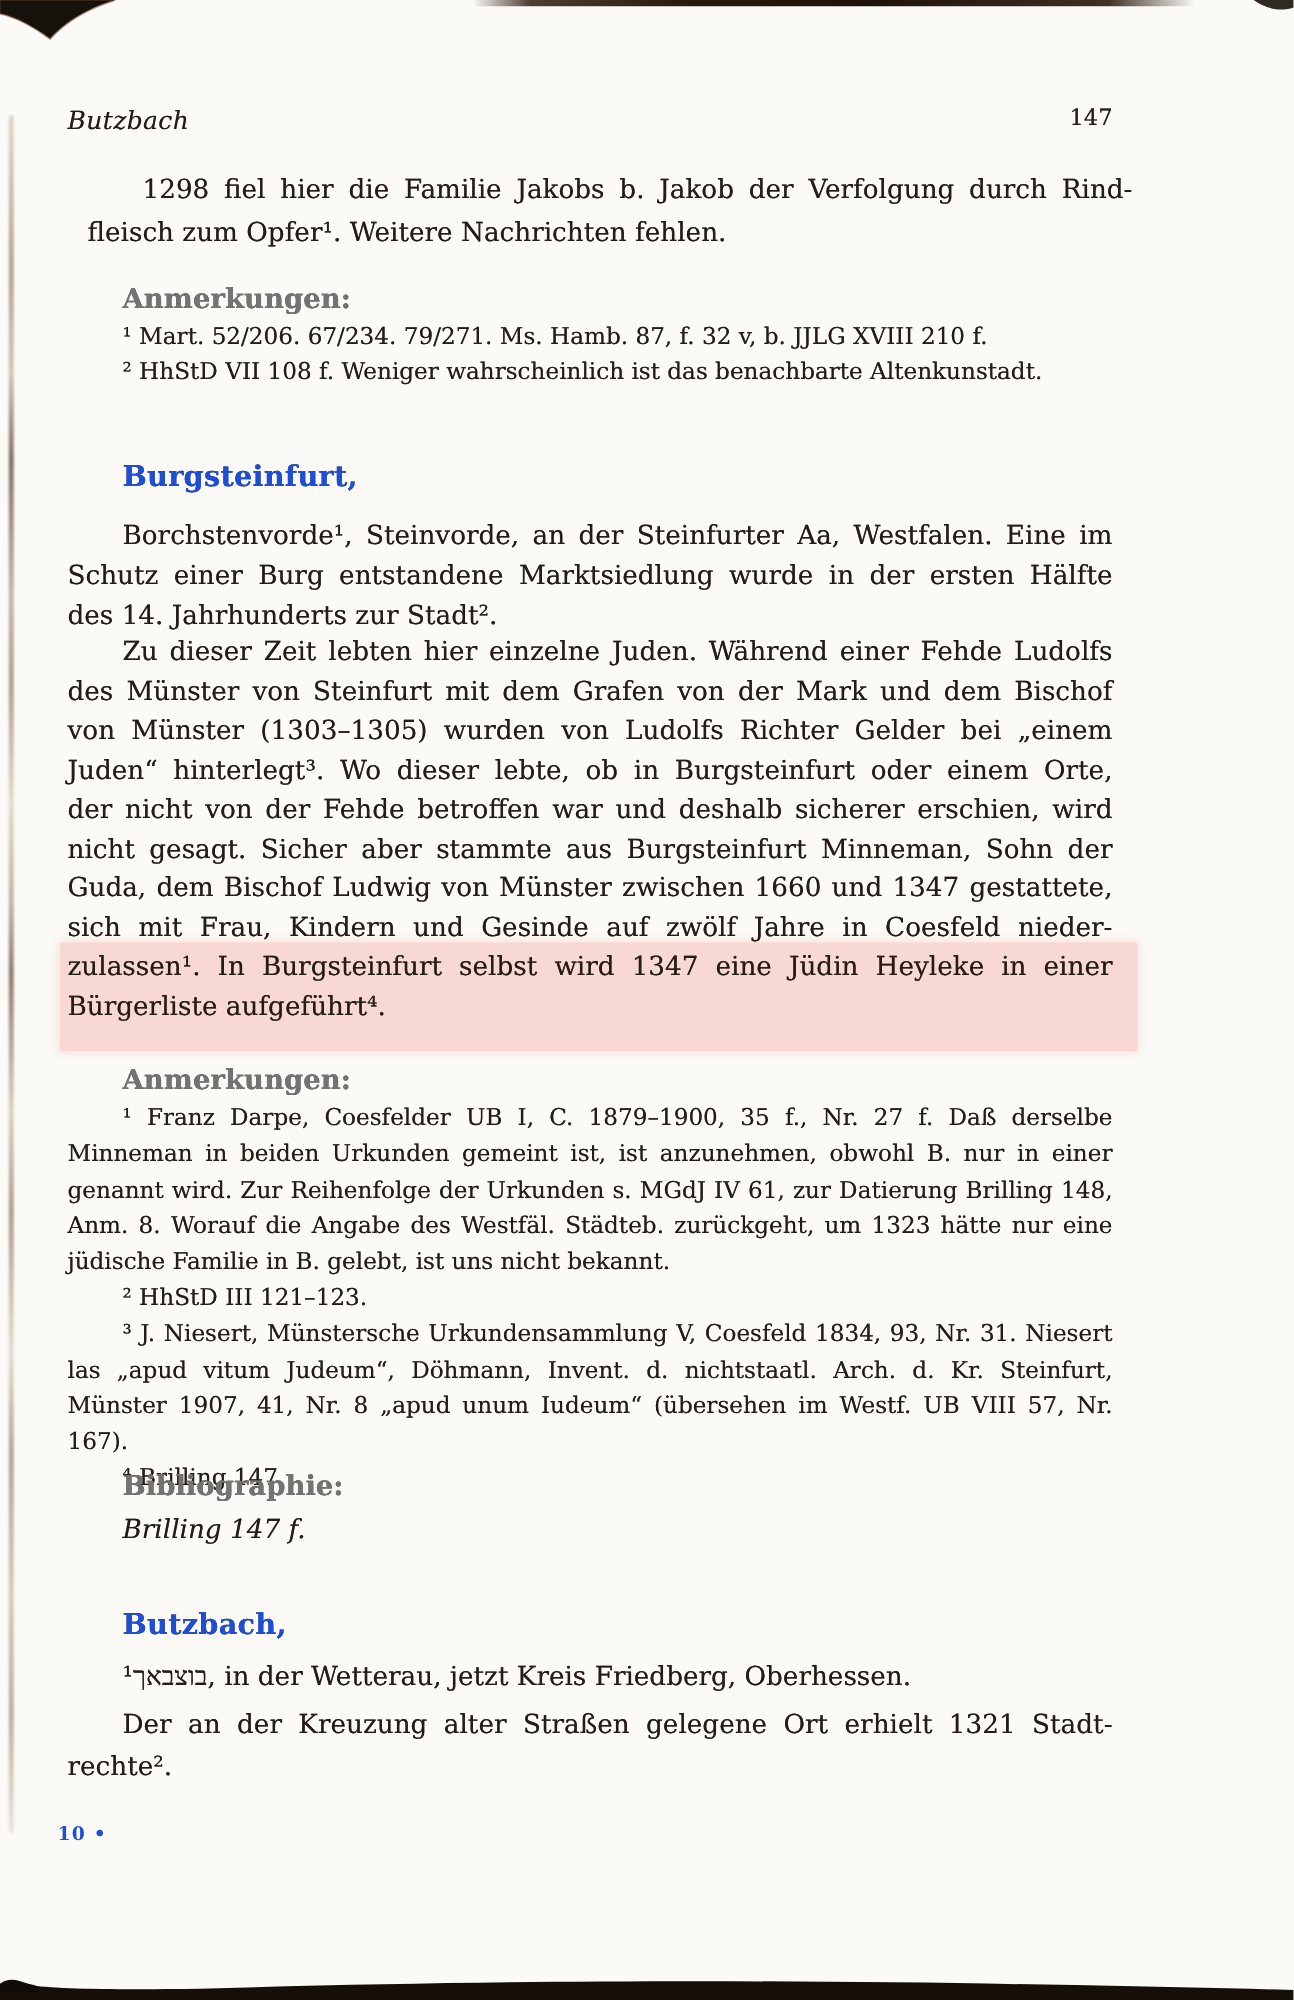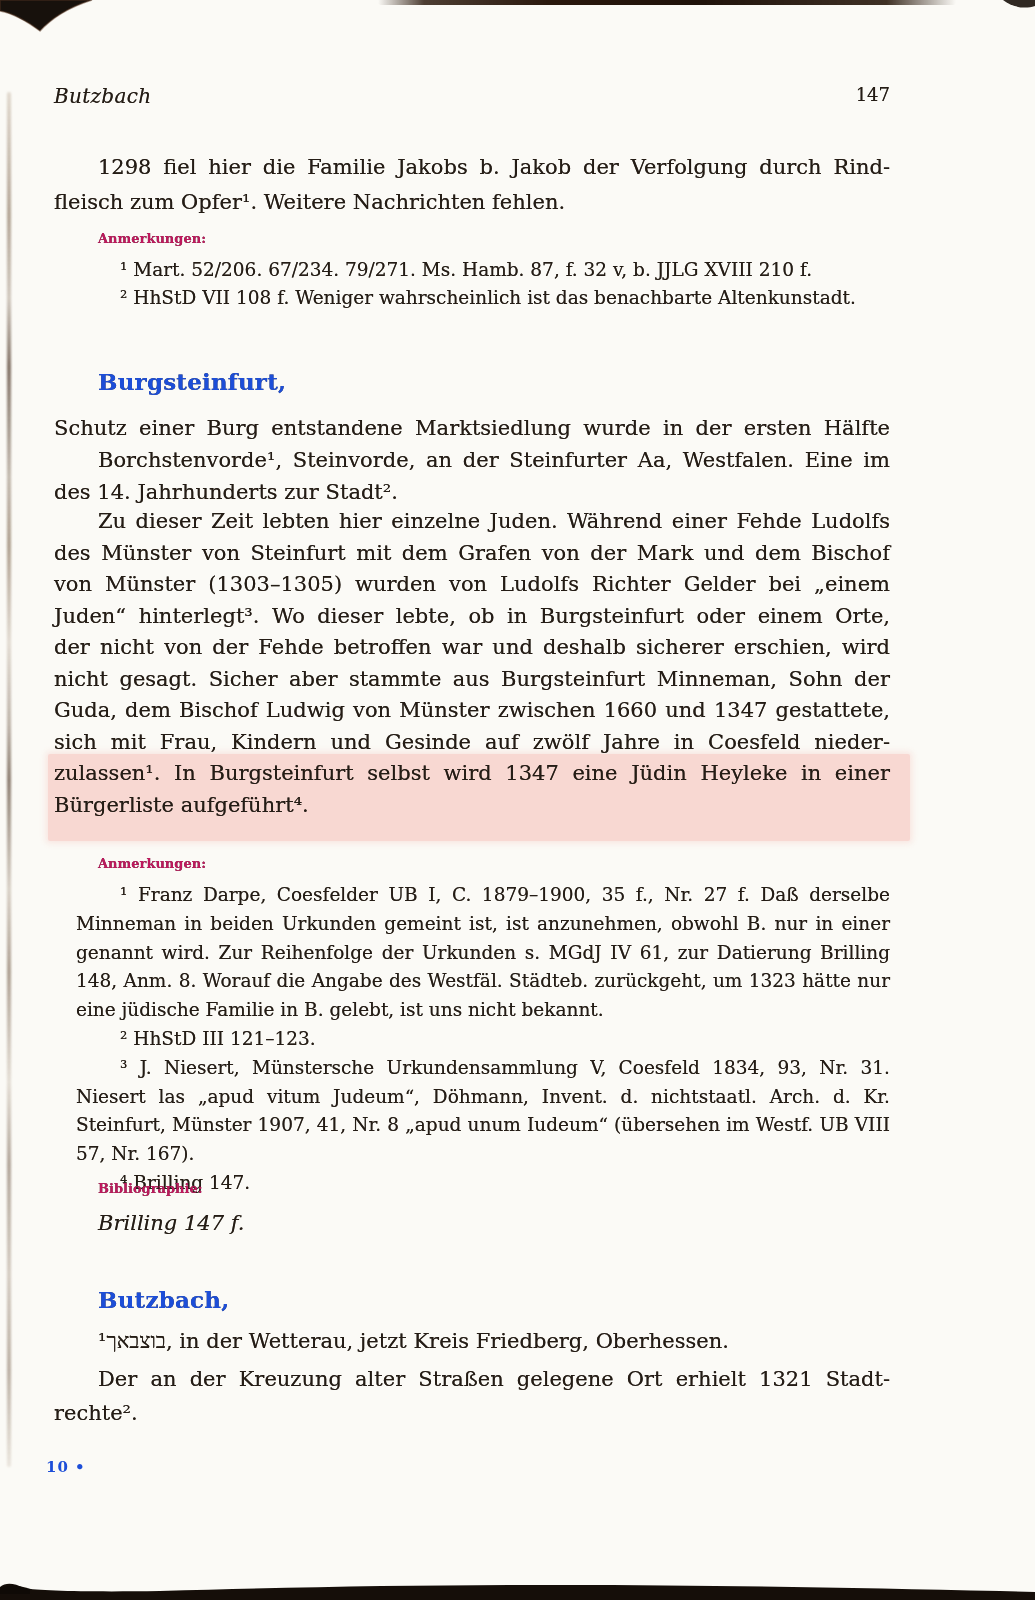--- a/index.html
+++ b/index.html
@@ -25,29 +25,28 @@
   .lh34 .body-line { line-height:34px; }
   .ragged { text-align:left !important; text-align-last:left !important; }
   .indent { padding-left:44px; }
 
   .section-heading {
     font-size:23px; font-weight:bold; letter-spacing:.2px;
     padding-left:44px; color:#1d4ed8;
     text-shadow:0 0 .5px rgba(25,18,10,.8);
   }
   .fn-label {
-    font-size:13px; font-weight:bold; padding-left:44px;
-    line-height:26px; margin-bottom:4px; color:#be185d;
+    font-size:22px; font-weight:bold; padding-left:44px;
+    line-height:26px; margin-bottom:4px; color:#737373;
     text-shadow:0 0 .4px rgba(25,18,10,.8);
   }
   .fn-para {
     font-size:18.5px; line-height:28.8px;
     text-align:justify; text-indent:44px;
     text-shadow:0 0 .35px rgba(32,24,16,.7);
-    margin-left:22px;
   }
   .fn-single { text-align:left; }
   .anm1 .fn-para { line-height:28px; }
 
   .header-row { top:84px; height:30px; }
   .running-title {
     position:absolute; left:0; right:0; 
     font-style:italic; font-size:20px; letter-spacing:.3px;
     text-shadow:0 0 .4px rgba(32,24,16,.7);
   }
@@ -111,36 +110,36 @@
     <path d="M0,11 C8,6 18,7 30,11 L30,16 L0,16 Z" fill="#0f0a06"></path>
   </svg>
 
   <div class="text-highlight"></div>
 
   <div class="block header-row">
     <div class="running-title">Butzbach</div>
     <div class="page-number">147</div>
   </div>
 
-  <div class="block lh35" style="top:150px;">
+  <div class="block lh35" style="top:134px;margin-left:16px;">
     <div class="body-line indent">1298 fiel hier die Familie Jakobs b. Jakob der Verfolgung durch Rind-</div>
     <div class="body-line ragged">fleisch zum Opfer¹. Weitere Nachrichten fehlen.</div>
   </div>
 
   <div class="block anm1" style="top:226px;">
     <div class="fn-label">Anmerkungen:</div>
     <div class="fn-para fn-single">¹ Mart. 52/206. 67/234. 79/271. Ms. Hamb. 87, f. 32 v, b. JJLG XVIII 210 f.</div>
     <div class="fn-para fn-single">² HhStD VII 108 f. Weniger wahrscheinlich ist das benachbarte Altenkunstadt.</div>
   </div>
 
   <div class="block section-heading" style="top:368px;">Burgsteinfurt,</div>
 
   <div class="block lh32" style="top:413px;">
+    <div class="body-line indent">Borchstenvorde¹, Steinvorde, an der Steinfurter Aa, Westfalen. Eine im</div>
     <div class="body-line">Schutz einer Burg entstandene Marktsiedlung wurde in der ersten Hälfte</div>
-    <div class="body-line indent">Borchstenvorde¹, Steinvorde, an der Steinfurter Aa, Westfalen. Eine im</div>
     <div class="body-line ragged">des 14. Jahrhunderts zur Stadt².</div>
   </div>
 
   <div class="block" style="top:506px;">
     <div class="body-line indent">Zu dieser Zeit lebten hier einzelne Juden. Während einer Fehde Ludolfs</div>
     <div class="body-line">des Münster von Steinfurt mit dem Grafen von der Mark und dem Bischof</div>
     <div class="body-line">von Münster (1303–1305) wurden von Ludolfs Richter Gelder bei „einem</div>
     <div class="body-line">Juden“ hinterlegt³. Wo dieser lebte, ob in Burgsteinfurt oder einem Orte,</div>
     <div class="body-line">der nicht von der Fehde betroffen war und deshalb sicherer erschien, wird</div>
     <div class="body-line">nicht gesagt. Sicher aber stammte aus Burgsteinfurt Minneman, Sohn der</div>

